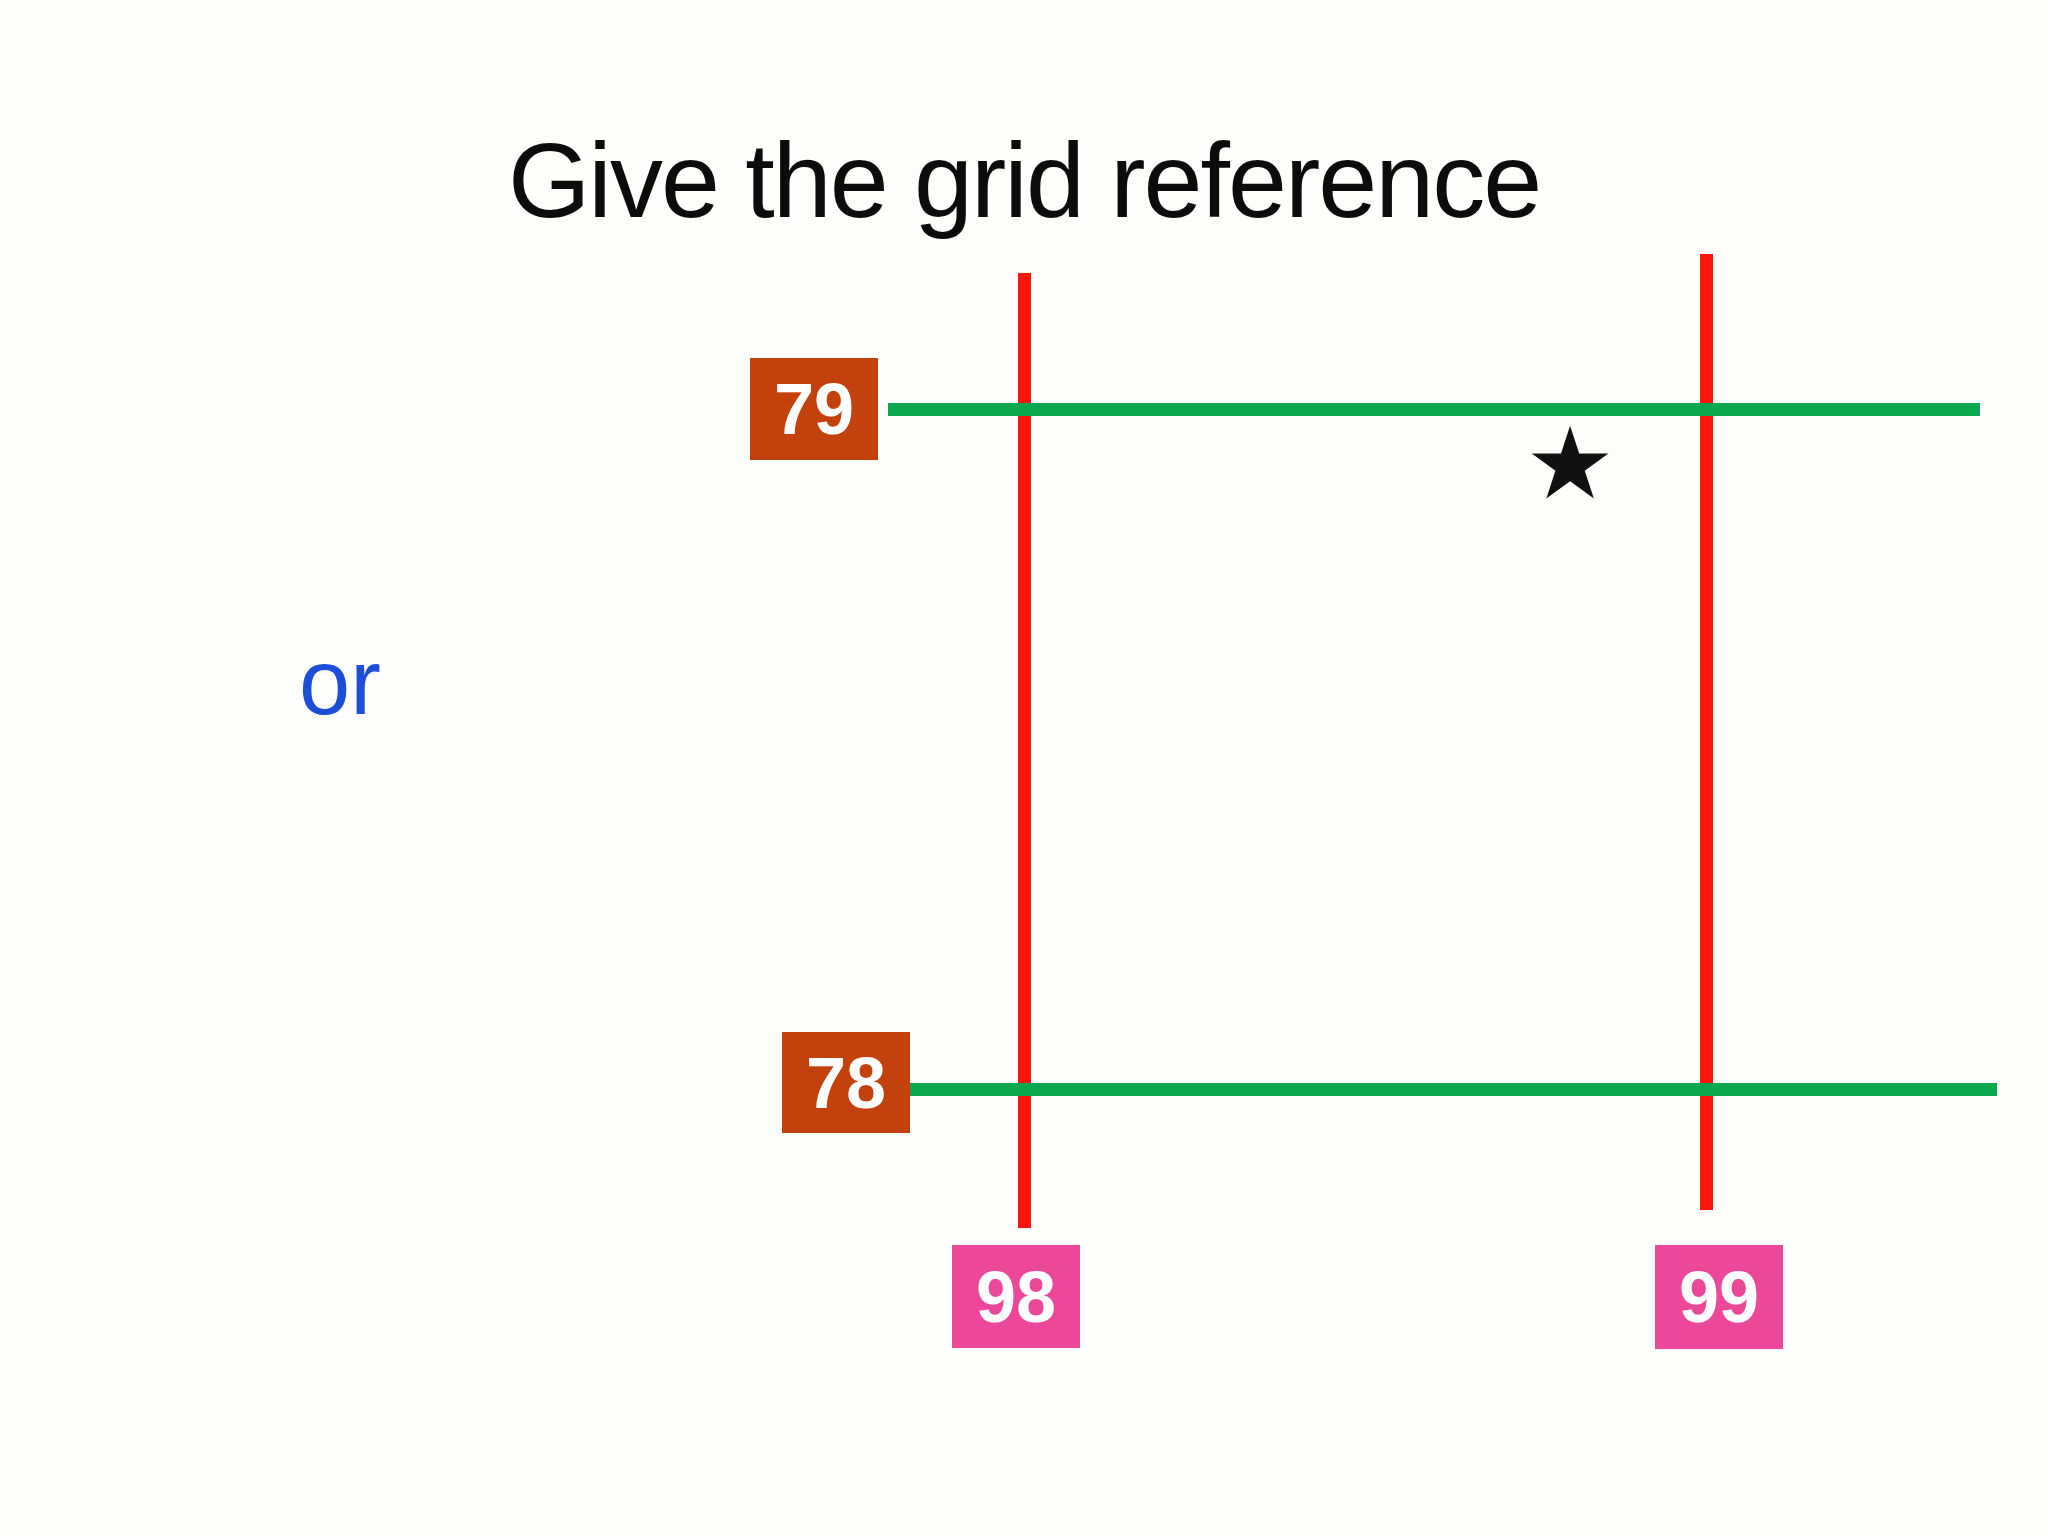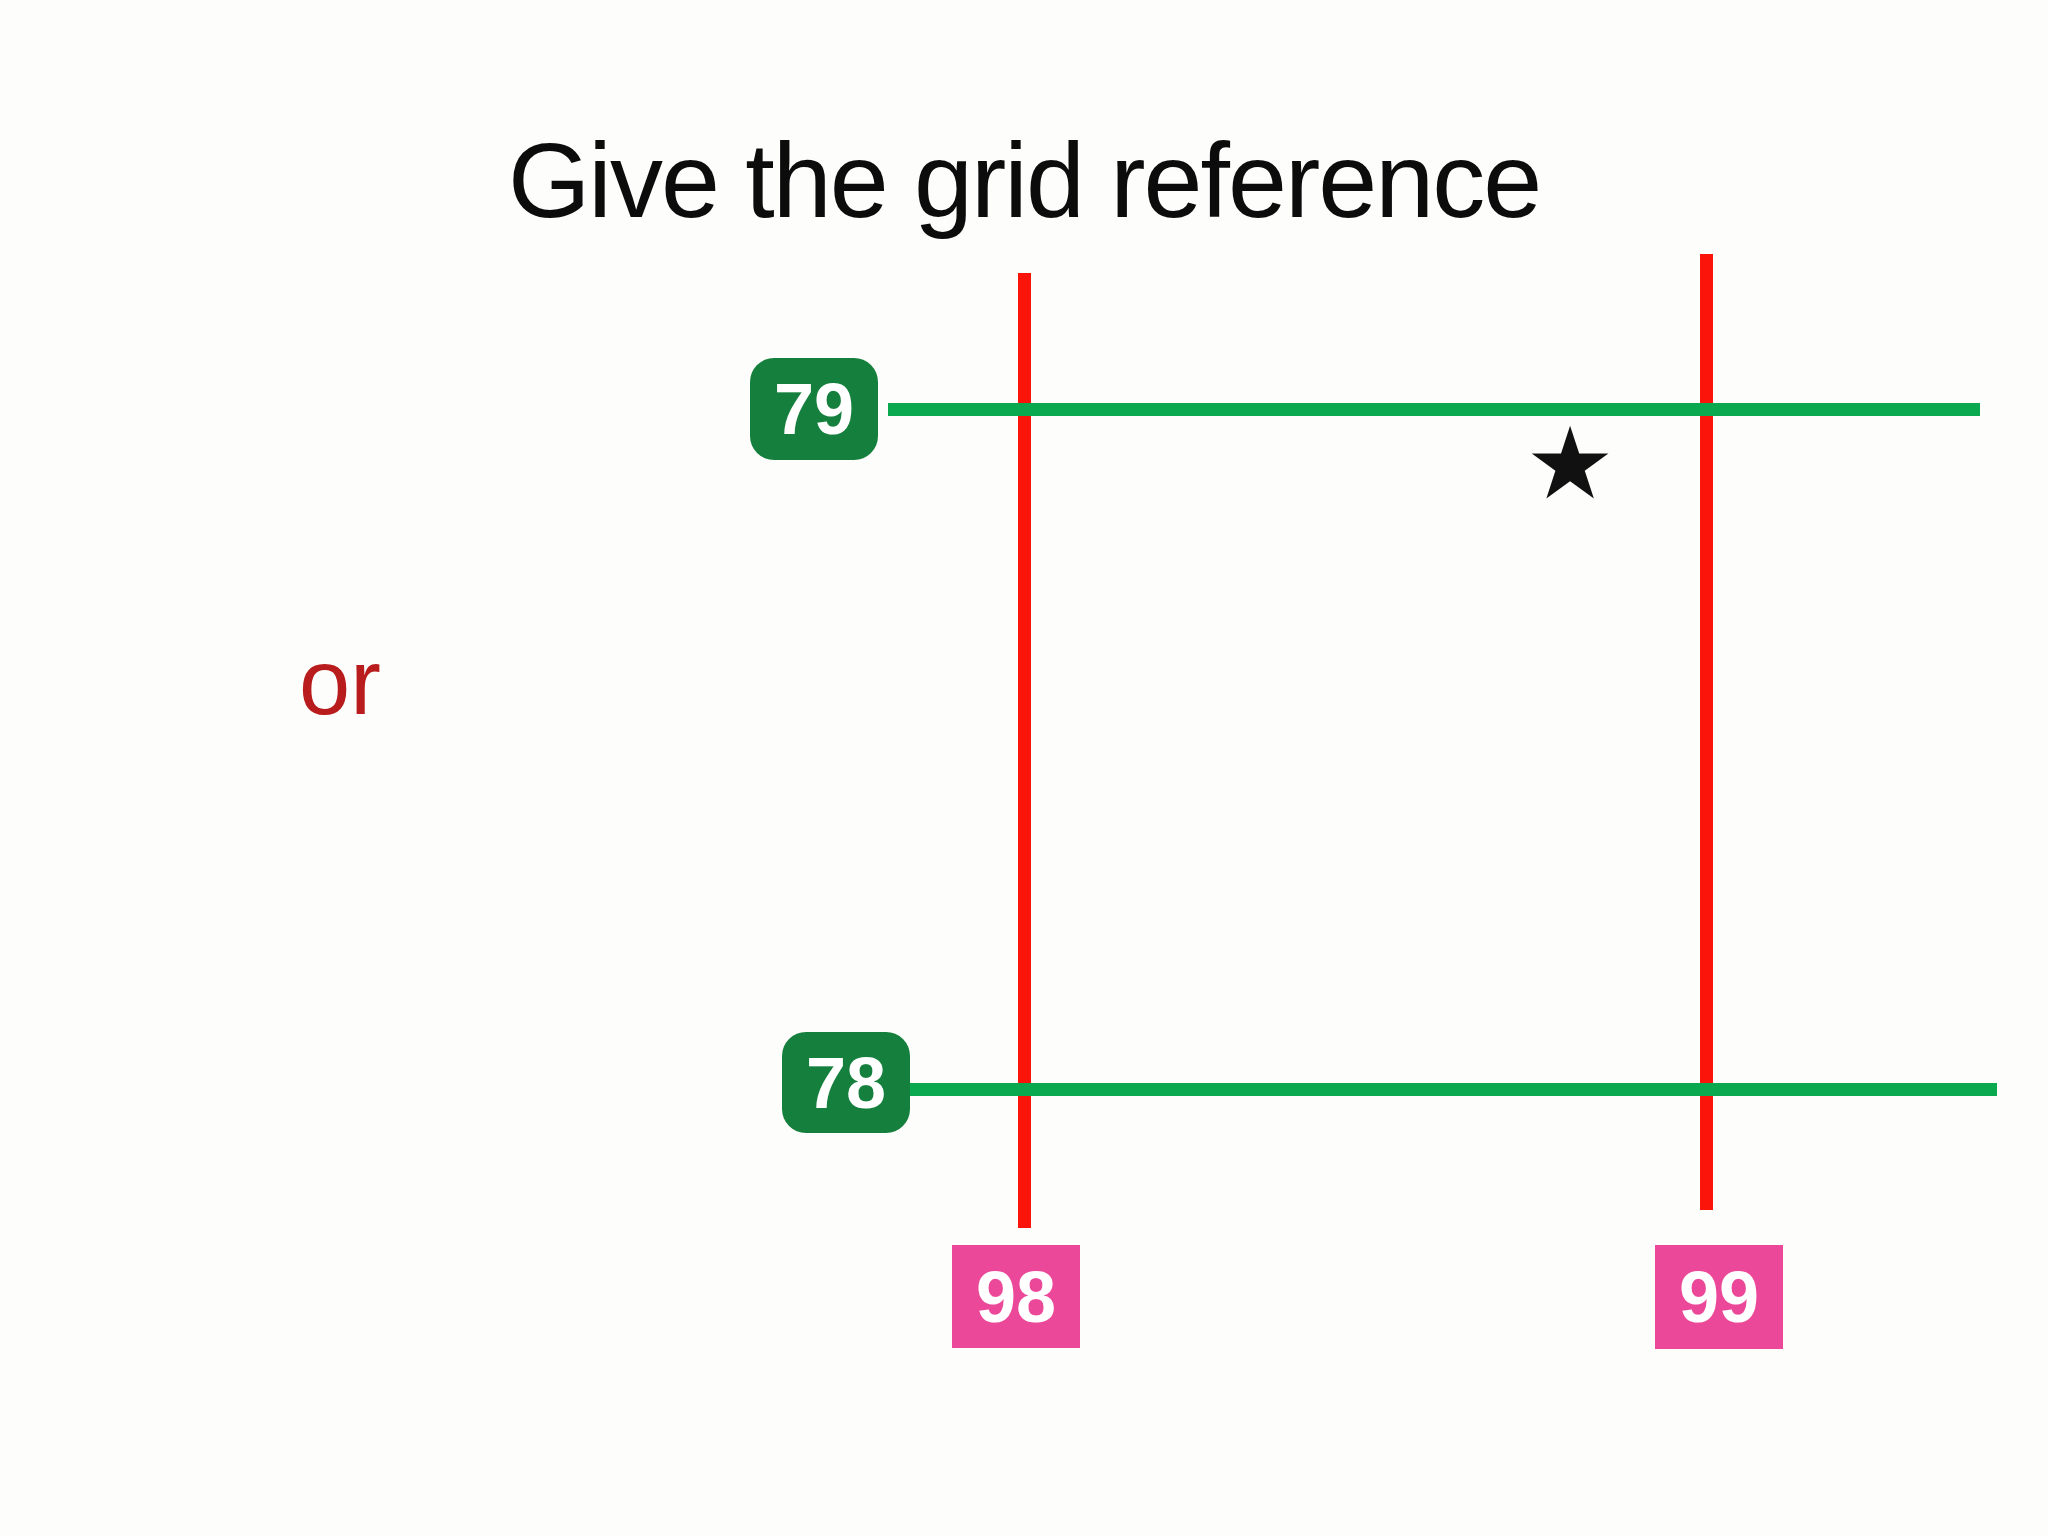--- a/index.html
+++ b/index.html
@@ -55,21 +55,21 @@
     position: absolute;
     display: flex;
     align-items: center;
     justify-content: center;
     color: #ffffff;
     font-size: 72px;
     font-weight: 700;
     z-index: 4;
     line-height: 1;
   }
-  .coord-box.green { background: #15803d; border-radius: 24px; }
+  .coord-box.green { background: #c2410c; }
   .coord-box.red   { background: #ec4899; }
   #box-79 { left: 750px;  top: 358px;  width: 128px; height: 102px; }
   #box-78 { left: 782px;  top: 1032px; width: 128px; height: 101px; }
   #box-98 { left: 952px;  top: 1245px; width: 128px; height: 103px; }
   #box-99 { left: 1655px; top: 1245px; width: 128px; height: 104px; }
 
   
   .star {
     position: absolute;
     left: 1522px;
@@ -93,21 +93,21 @@
     width: 430px;
     text-align: center;
     font-size: 92px;
     line-height: 85px;
     font-weight: 400;
     white-space: nowrap;
   }
   .answer-line { display: block; }
   .ans-red   { color: #fb1408; }
   .ans-green { color: #33cc33; }
-  .ans-black { color: #b91c1c; }
+  .ans-black { color: #1d4ed8; }
 </style>
 </head>
 <body>
 
 <div class="slide">
 
   <h1 class="title">Give the grid reference</h1>
 
   <div class="answer-block">
     <span class="answer-line ans-black">or</span>

